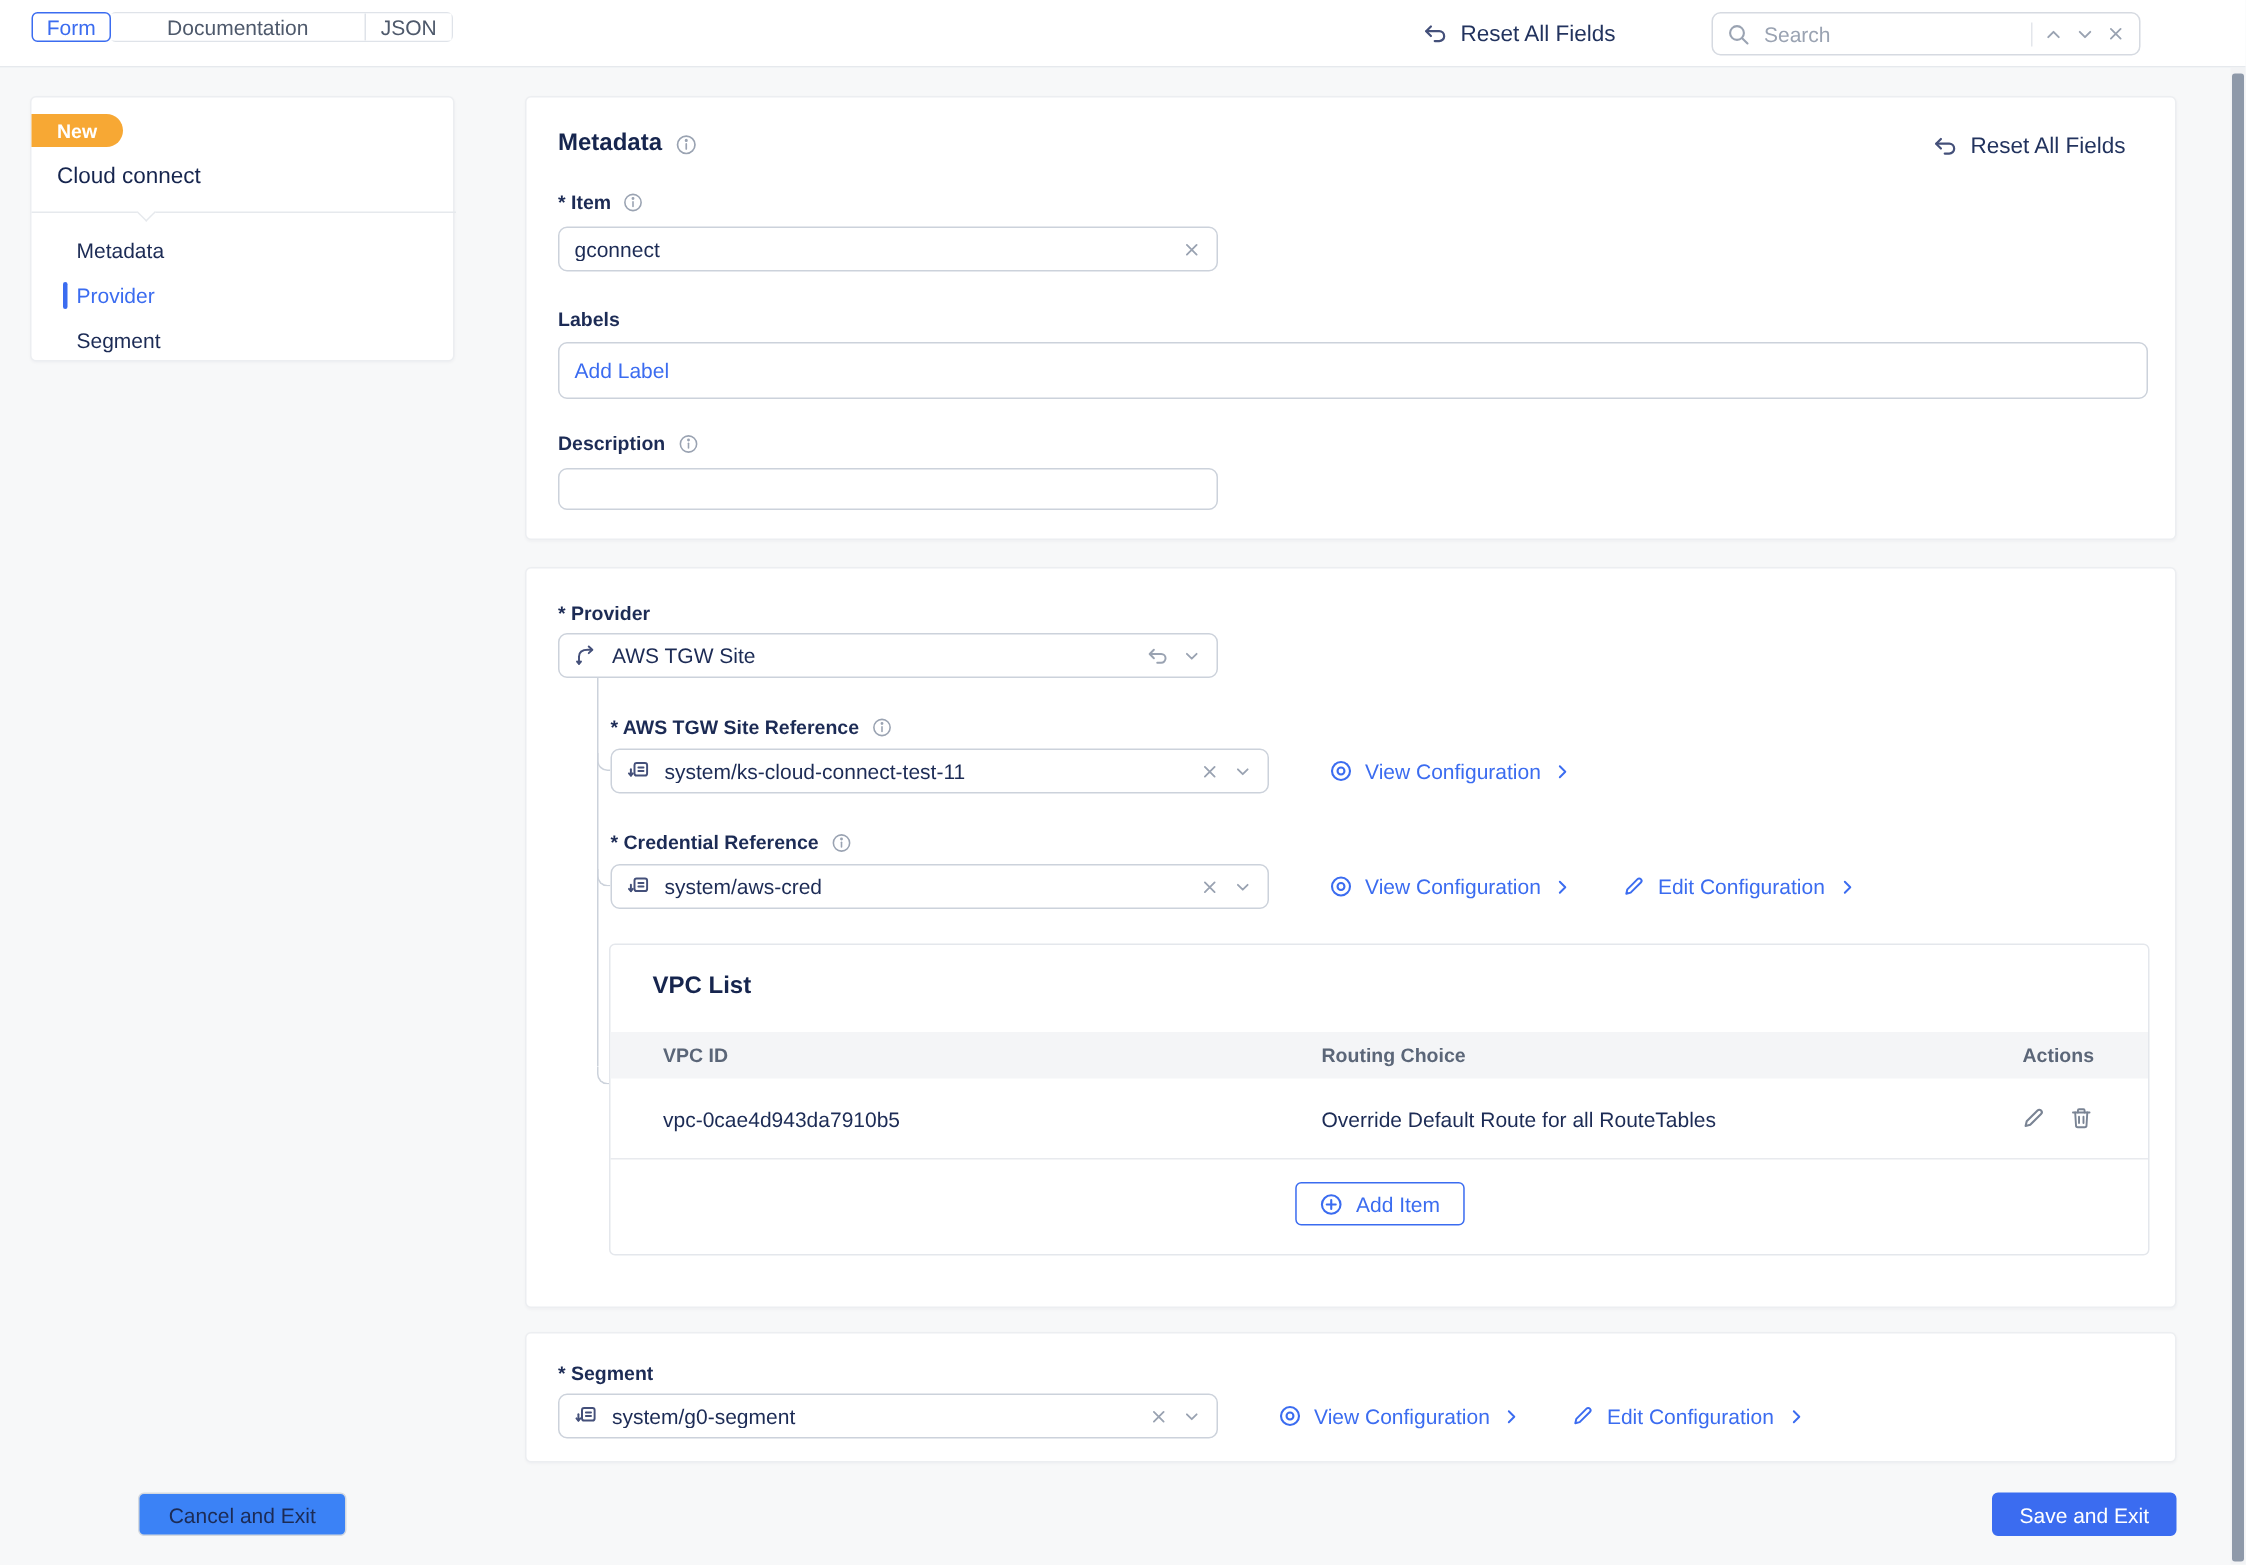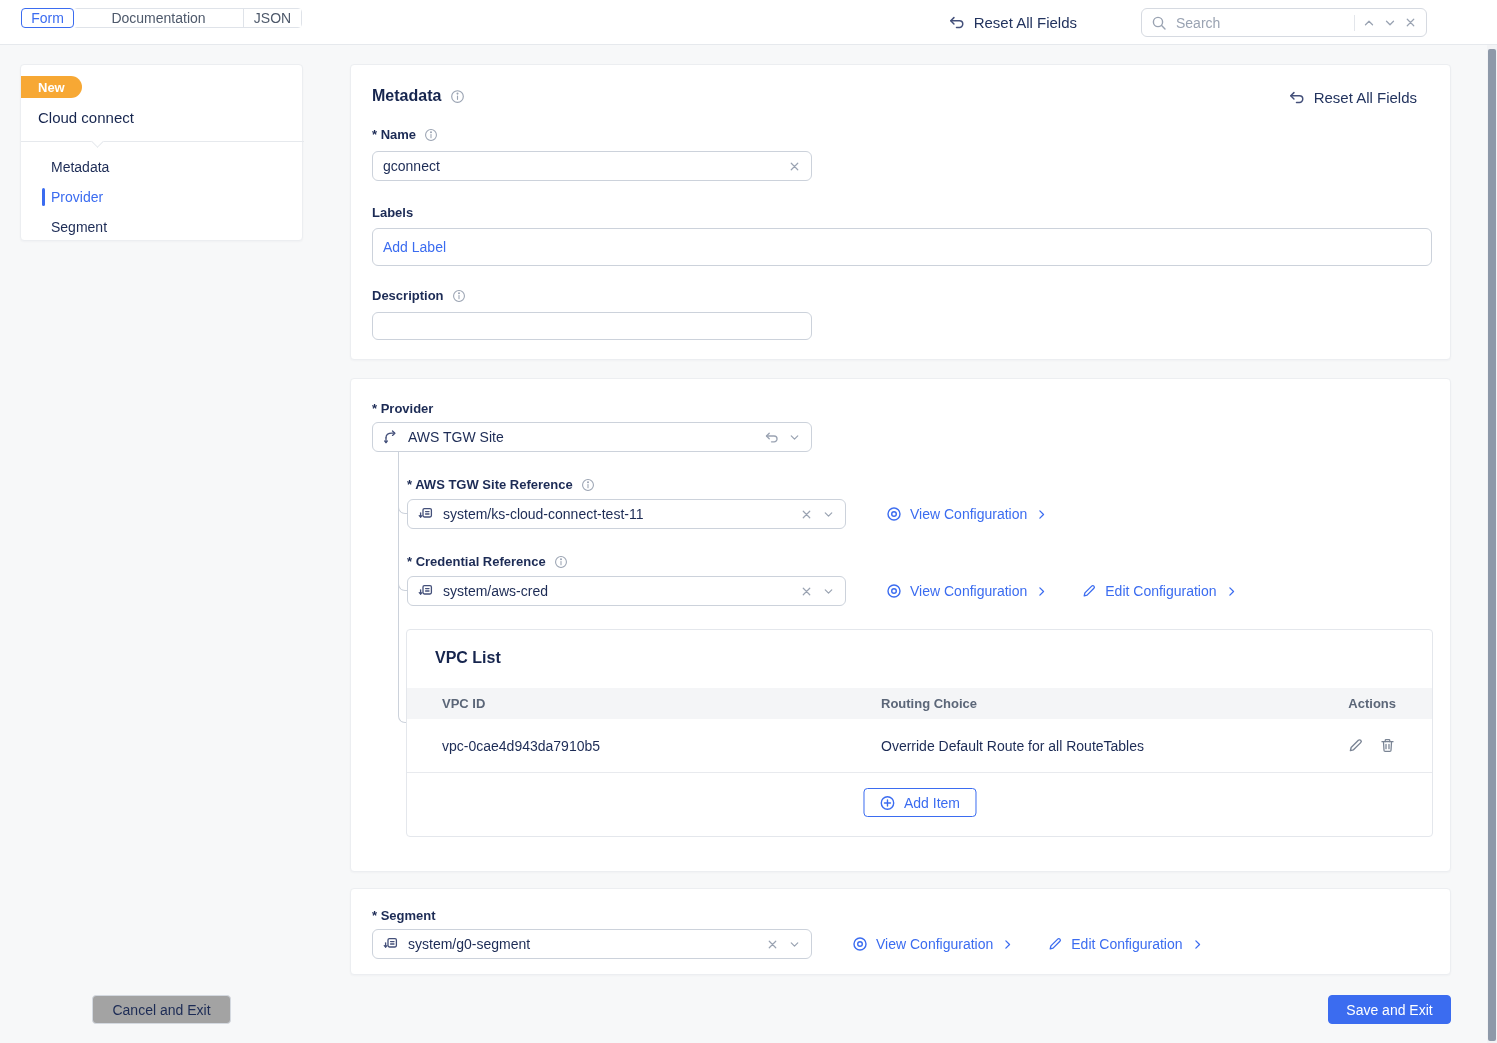--- a/index.html
+++ b/index.html
@@ -64,21 +64,21 @@
   
   .vpc-card{position:absolute;left:55px;top:250px;width:1027px;height:208px;border:1px solid #e4e7ec;border-radius:4px;background:#fff;}
   .vpc-grid{display:grid;grid-template-columns:439px 1fr auto;align-items:center;padding:0 36px 0 35px;}
   .vpc-head{position:absolute;left:0;top:58px;width:100%;height:31px;background:#f4f5f7;font-size:13px;font-weight:700;color:#5b6678;}
   .vpc-row{position:absolute;left:0;top:89px;width:100%;height:54px;border-bottom:1px solid #e8eaee;font-size:14px;color:#1c2b55;}
   .row-actions{display:flex;gap:15px;color:#7a8494;justify-self:end;}
   .add-item{position:absolute;left:50%;top:158px;transform:translateX(-50%);height:29px;border:1px solid #3b6cf0;border-radius:4px;background:#fff;color:#3b6cf0;font-size:14px;display:flex;align-items:center;gap:9px;padding:0 15px;cursor:pointer;}
 
   
   .btn{position:absolute;height:29px;border-radius:4px;font-size:14px;display:flex;align-items:center;justify-content:center;cursor:pointer;font-family:"Liberation Sans",sans-serif;}
-  .btn-cancel{left:92px;top:995px;width:139px;background:#a3a3a3;border:1px solid #d4d9e0;color:#1c2b55;}
+  .btn-cancel{left:92px;top:995px;width:139px;background:#3b82f6;border:1px solid #d4d9e0;color:#1c2b55;}
   .btn-save{left:1328px;top:995px;width:123px;background:#3b6cf0;border:1px solid #3b6cf0;color:#fff;}
 </style>
 </head>
 <body>
 
 <div class="topbar">
   <div class="tabs">
     <div class="tab tab-form">Form</div>
     <div class="tab-group">
       <div class="tab tab-doc">Documentation</div>
@@ -159,21 +159,21 @@
     <span class="ic navy-ic">
       <svg width="17" height="17" viewBox="0 0 16 16" fill="none" stroke="currentColor" stroke-width="1.4" stroke-linecap="round" stroke-linejoin="round">
         <path d="M2.8 6.4h8a3.1 3.1 0 0 1 0 6.2H8"></path>
           <path d="M5.6 3.4l-3 3 3 3"></path>
       </svg>
     </span>
     <span>Reset All Fields</span>
   </div>
 
   <div class="abs lbl" style="left:21px;top:62px;">
-    <span>* Name</span>
+    <span>* Item</span>
     <span class="ic grey-ic">
       <svg width="14" height="14" viewBox="0 0 16 16" fill="none" stroke="currentColor" stroke-width="1.2" stroke-linecap="round">
         <circle cx="8" cy="8" r="6.2"></circle>
           <path d="M8 7.4v3.6"></path>
           <circle cx="8" cy="4.9" r="0.5" fill="currentColor"></circle>
       </svg>
     </span>
   </div>
   <div class="abs inputbox" style="left:21px;top:86px;width:440px;height:30px;">
     <span class="val">gconnect</span>

